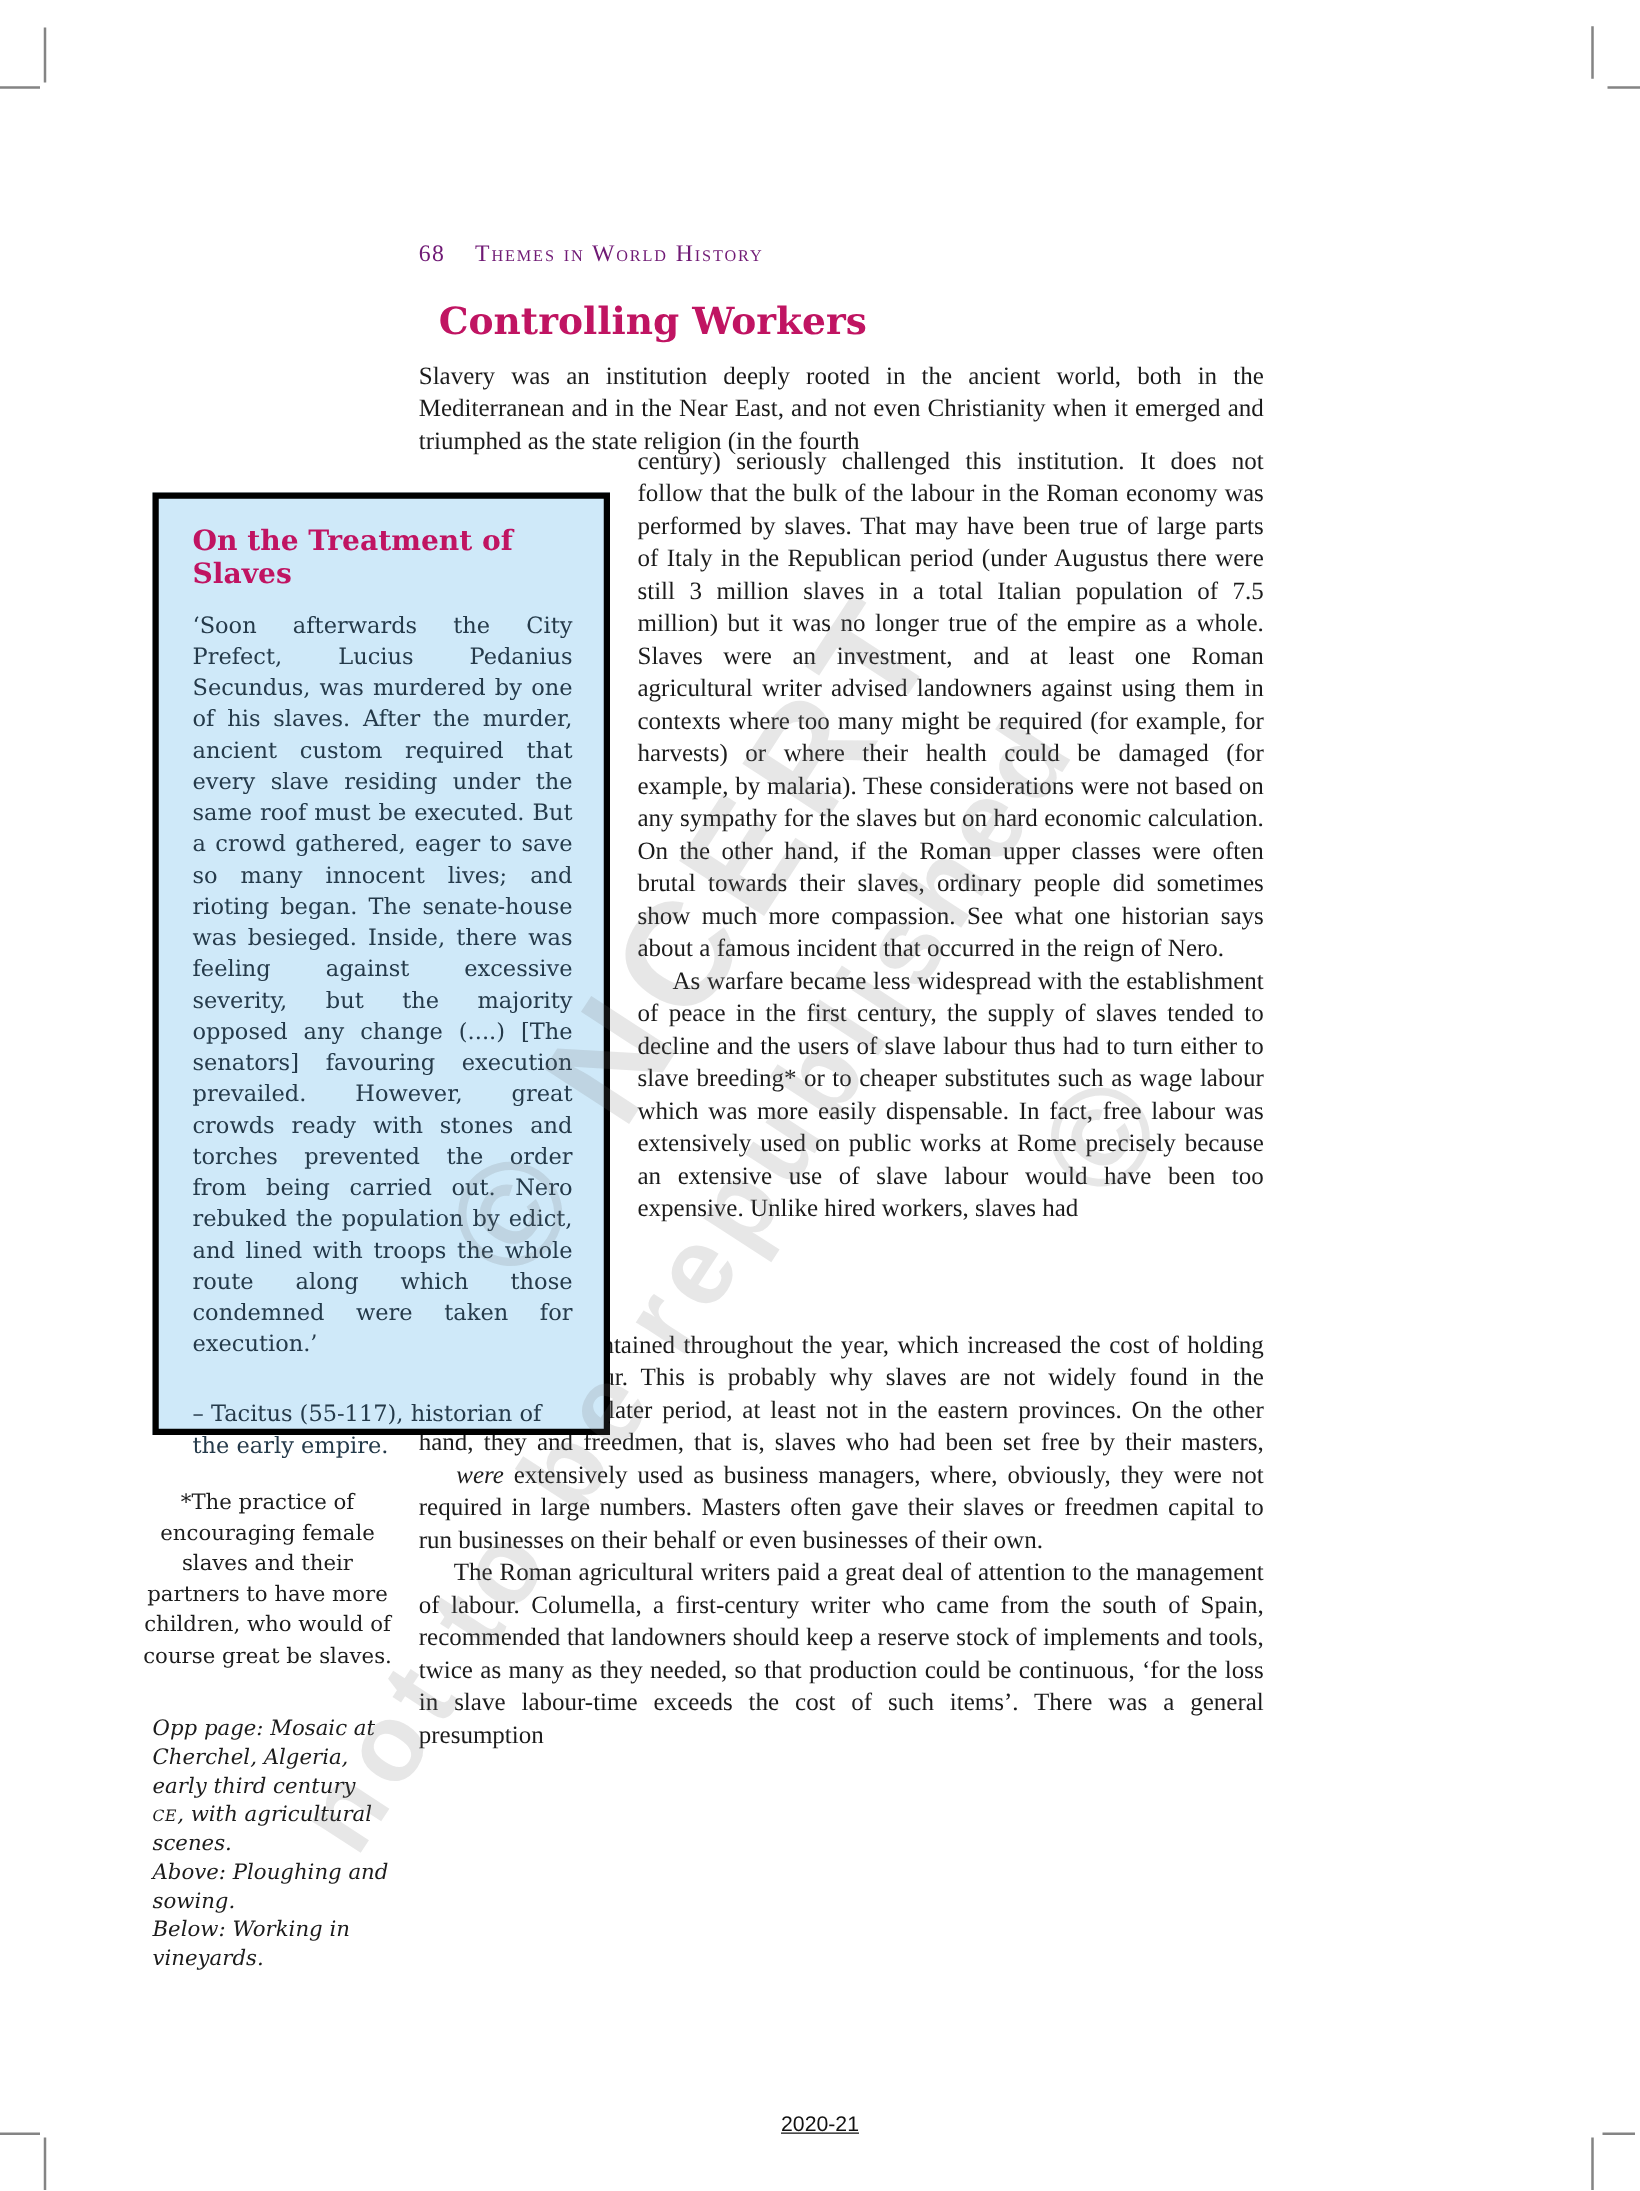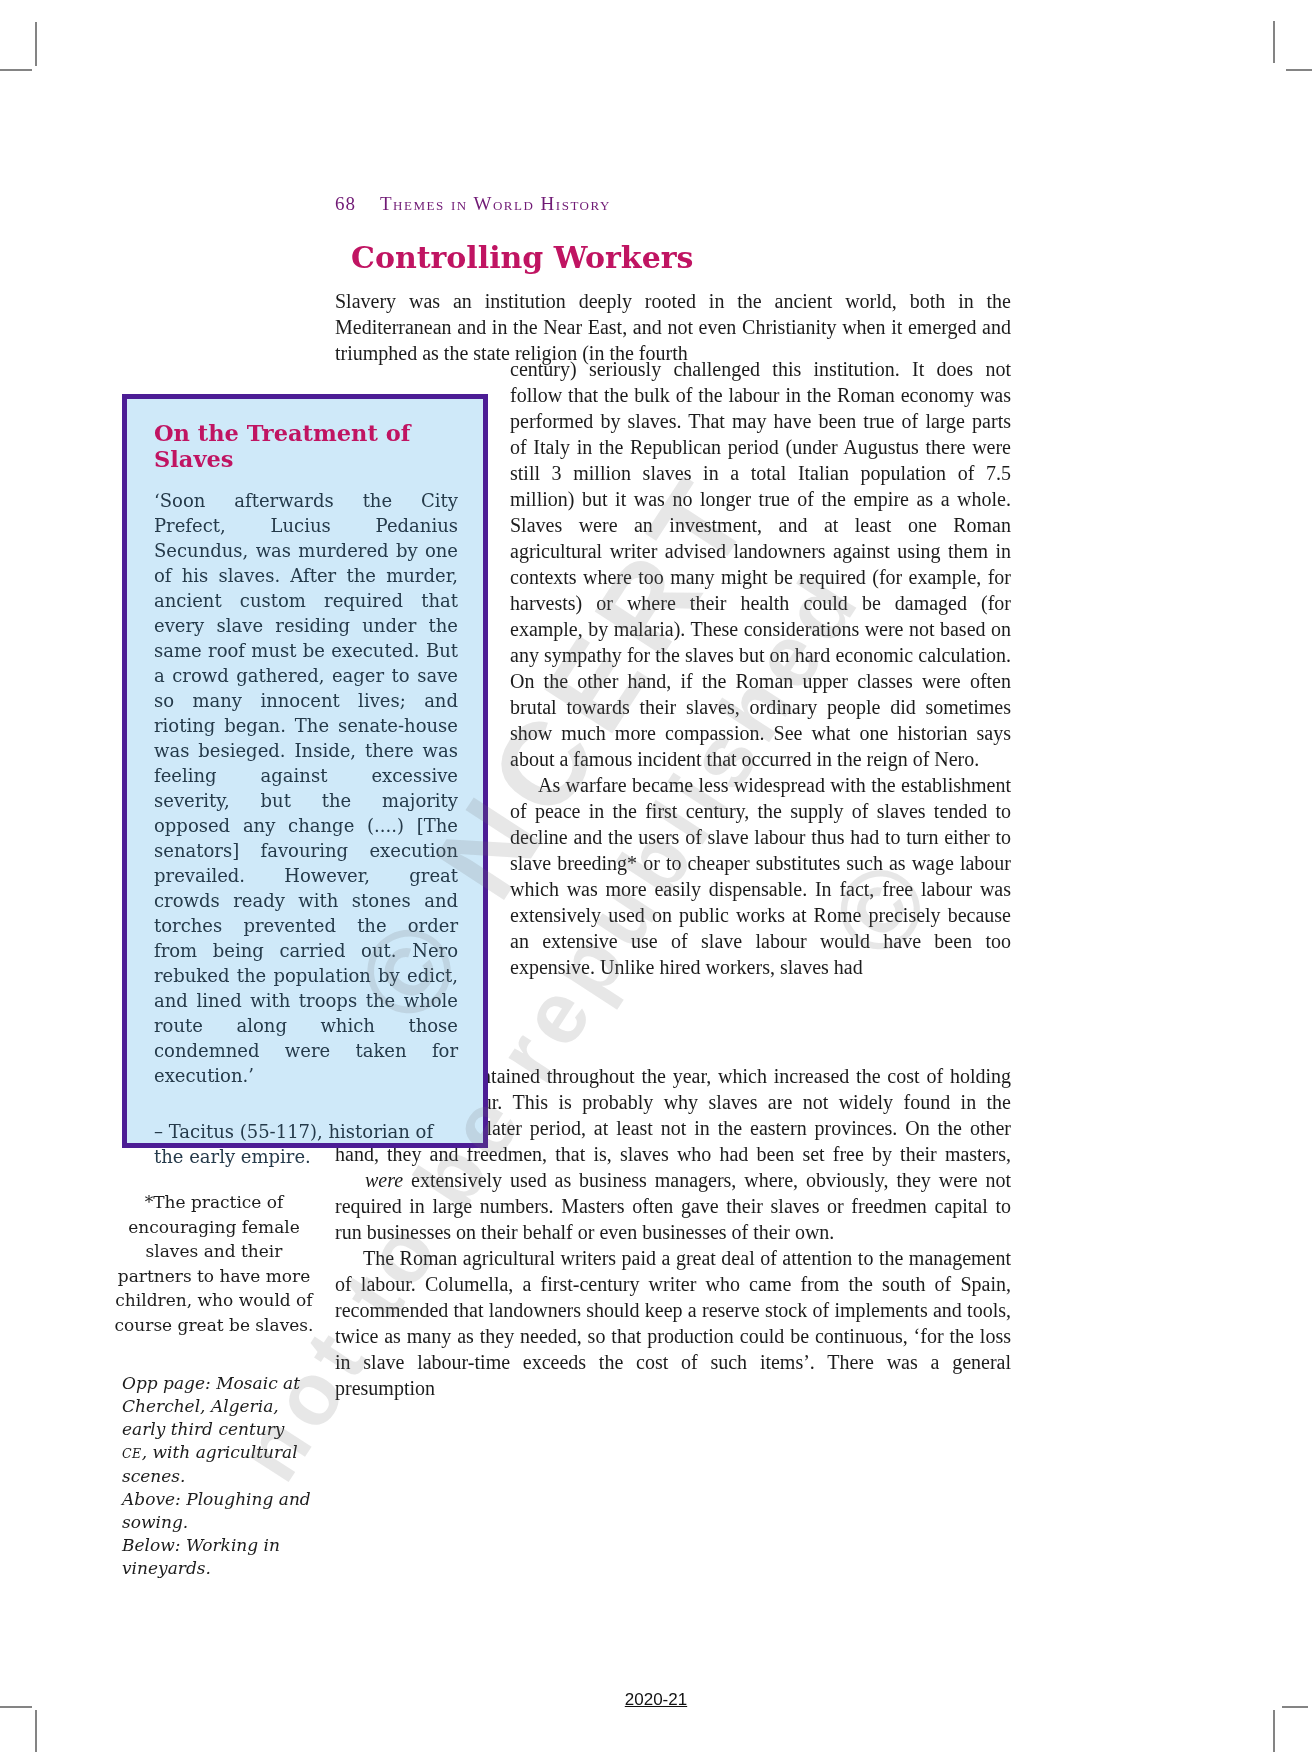--- a/index.html
+++ b/index.html
@@ -41,21 +41,21 @@
   .bodytext { font-family: "Liberation Serif", serif; font-size: 20px;
               line-height: 26px; color: #1c1c1c; text-align: justify; }
   .blockA { position: absolute; left: 335px; top: 288px; width: 676px; }
   .blockB { position: absolute; left: 510px; top: 356px; width: 501px; }
   .blockC { position: absolute; left: 335px; top: 1063px; width: 676px; }
   .indent { text-indent: 28px; }
   .bodytext em, .blockC em { font-style: italic; margin-left: 30px; }
 
   
   .sidebox { position: absolute; left: 122px; top: 394px; width: 366px; height: 754px;
-             background: #cfe9f9; border: 5px solid #4c1d95; z-index: 2;
+             background: #cfe9f9; border: 5px solid #000000; z-index: 2;
              padding: 21px 25px 20px 27px; }
   .boxtitle { font-family: "DejaVu Serif", serif; font-weight: bold;
               font-size: 22.5px; color: #c01462; margin-bottom: 16px; }
   .boxquote { font-family: "DejaVu Serif", serif; font-size: 18px;
               line-height: 25px; color: #253a4a; text-align: justify; }
   .boxattrib { font-family: "DejaVu Serif", serif; font-size: 18px;
                line-height: 25px; color: #253a4a; margin-top: 31px; }
 
   
   .footnote { position: absolute; left: 114px; top: 1190px; width: 200px;

